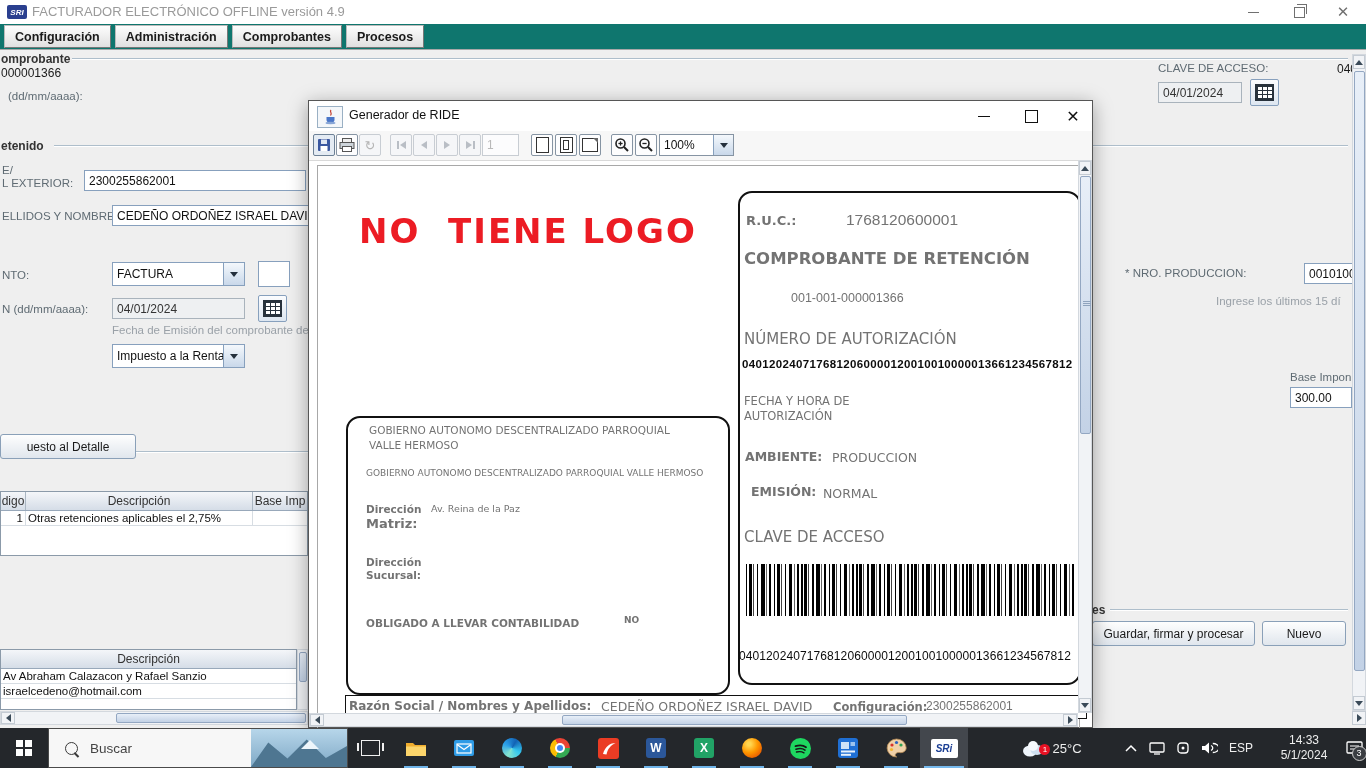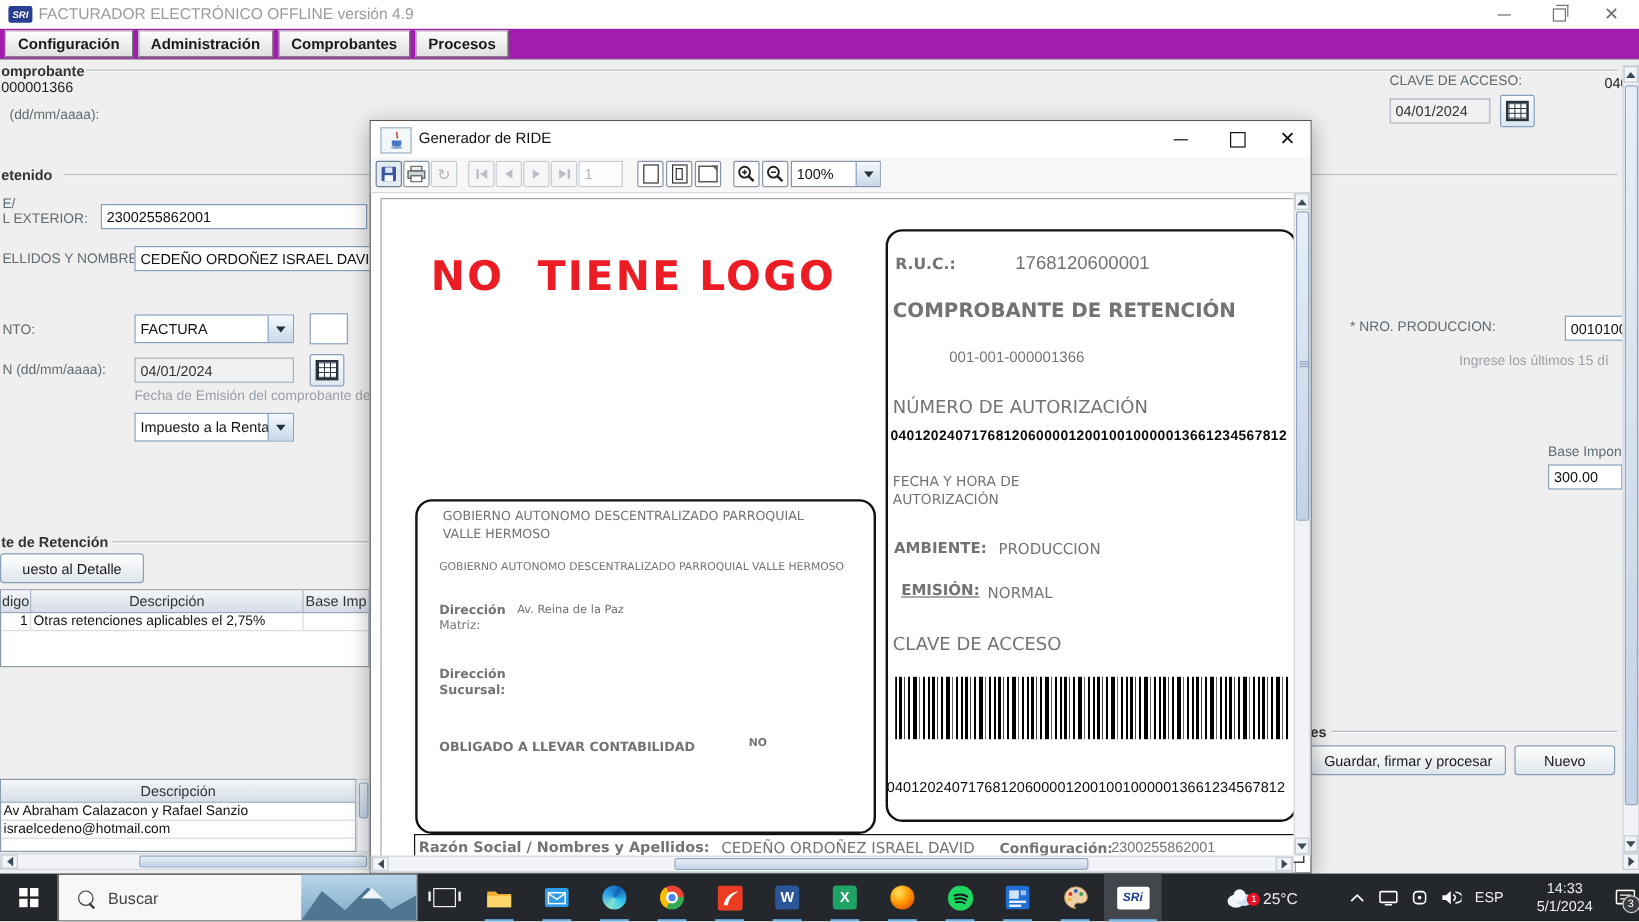--- a/index.html
+++ b/index.html
@@ -9,21 +9,21 @@
   
   .titlebar{position:absolute;left:0;top:0;width:1366px;height:24px;background:#fff;}
   .applogo{position:absolute;left:7px;top:5px;width:20px;height:14px;background:#2a3f8f;border-radius:2px;
     color:#fff;font-size:8px;font-weight:bold;font-style:italic;display:flex;align-items:center;justify-content:center;}
   .apptitle{position:absolute;left:32px;top:4px;font-size:13px;color:#9a9a9a;}
   .wc{position:absolute;top:0;width:46px;height:24px;display:flex;align-items:center;justify-content:center;color:#707070;}
   .wc-min i{display:block;width:11px;height:0;border-top:1.5px solid #707070;}
   .wc-res i{display:block;width:9px;height:9px;border:1.2px solid #707070;position:relative;}
   .wc-res i:before{content:"";position:absolute;left:2px;top:-4px;width:9px;height:9px;border:1.2px solid #707070;border-left:none;border-bottom:none;}
   .wc-close{font-size:15px;}
-  .menubar{position:absolute;left:0;top:24px;width:1366px;height:26px;background:#a21caf;border-bottom:1px solid #a8a8a8;display:flex;align-items:center;padding-left:4px;box-sizing:border-box;gap:4px;}
+  .menubar{position:absolute;left:0;top:24px;width:1366px;height:26px;background:#0f766e;border-bottom:1px solid #a8a8a8;display:flex;align-items:center;padding-left:4px;box-sizing:border-box;gap:4px;}
   .menu-btn{height:21px;padding:0 10px;font-size:12.5px;font-weight:bold;color:#1a1a1a;display:flex;align-items:center;
     background:linear-gradient(#fdfdfd,#e0e0e0);border:1px solid;border-color:#bbb #777 #777 #bbb;}
   .lbl{position:absolute;font-size:11.5px;color:#5f6b73;white-space:nowrap;}
   .val{position:absolute;font-size:12px;color:#1a1a1a;white-space:nowrap;}
   .grp-lbl{position:absolute;font-size:12px;font-weight:bold;color:#333;white-space:nowrap;}
   .grp-line{position:absolute;height:0;border-top:1px solid #aebecb;box-shadow:0 1px 0 #fff;}
   .field{position:absolute;background:#fff;border:1px solid #87a0bd;font-size:12px;color:#111;
     display:flex;align-items:center;padding:0 4px;box-sizing:border-box;white-space:nowrap;overflow:hidden;}
   .field.dis{background:#eef0f2;border-color:#a9b3bc;color:#333;}
   .combo{position:absolute;background:#fff;border:1px solid #87a0bd;box-sizing:border-box;}
@@ -157,21 +157,21 @@
   <div class="combo" style="left:112px;top:344px;width:133px;height:24px;">
     <span class="cv">Impuesto a la Renta</span>
     <span class="cb">
         <span class="tri-d"></span>
       </span>
   </div>
 
 
   <div class="grp-lbl" style="left:1px;top:445px;">te de Retención</div>
   <div class="grp-line" style="left:94px;top:451px;width:214px;"></div>
-  <div class="swbtn" style="left:0;top:461px;width:120px;height:25px;">uesto al Detalle</div>
+  <div class="swbtn" style="left:0;top:434px;width:136px;height:25px;">uesto al Detalle</div>
 
   <div class="tbl" style="left:0;top:491px;width:308px;height:65px;">
     <div class="th">
       <div style="width:25px;">digo</div>
       <div style="width:227px;">Descripción</div>
       <div style="width:54px;border-right:none;">Base Imp</div>
     </div>
     <div class="tr">
       <div style="width:25px;text-align:right;">1</div>
       <div style="width:227px;">Otras retenciones aplicables el 2,75%</div>
@@ -319,31 +319,31 @@
     <div class="abs docu" style="left:437px;top:112px;font-weight:bold;font-size:13px;">R.U.C.:</div>
     <div class="abs docu num" style="left:537px;top:110px;font-size:15.5px;">1768120600001</div>
     <div class="abs docu" style="left:435px;top:148px;font-weight:bold;font-size:16.5px;white-space:nowrap;">COMPROBANTE DE RETENCIÓN</div>
     <div class="abs docu num" style="left:482px;top:190px;font-size:12.5px;">001-001-000001366</div>
     <div class="abs docu" style="left:435px;top:229px;font-size:15px;">NÚMERO DE AUTORIZACIÓN</div>
     <div class="abs num" style="left:433px;top:257px;font-size:11.5px;font-weight:bold;letter-spacing:0.35px;white-space:nowrap;color:#0c0c0c;">0401202407176812060000120010010000013661234567812</div>
     <div class="abs docu" style="left:435px;top:293px;font-size:11.5px;">FECHA Y HORA DE</div>
     <div class="abs docu" style="left:435px;top:308px;font-size:11.5px;">AUTORIZACIÓN</div>
     <div class="abs docu" style="left:436px;top:348px;font-weight:bold;font-size:12.5px;">AMBIENTE:</div>
     <div class="abs docu" style="left:523px;top:349px;font-size:12.5px;">PRODUCCION</div>
-    <div class="abs docu" style="left:442px;top:383px;font-weight:bold;font-size:12.5px;text-decoration:underline;">EMISIÓN:</div>
+    <div class="abs docu" style="left:442px;top:383px;font-weight:bold;font-size:12.5px;">EMISIÓN:</div>
     <div class="abs docu" style="left:514px;top:385px;font-size:12.5px;">NORMAL</div>
     <div class="abs docu" style="left:435px;top:427px;font-size:15px;">CLAVE DE ACCESO</div>
     <div class="barcode"></div>
     <div class="abs num" style="left:430px;top:548px;font-size:12px;letter-spacing:0.1px;white-space:nowrap;color:#0c0c0c;">0401202407176812060000120010010000013661234567812</div>
 
     <div class="lbox"></div>
     <div class="abs docu" style="left:60px;top:322px;width:335px;font-size:10.5px;line-height:15px;">GOBIERNO AUTONOMO DESCENTRALIZADO PARROQUIAL VALLE HERMOSO</div>
     <div class="abs docu" style="left:57px;top:367px;font-size:9px;white-space:nowrap;">GOBIERNO AUTONOMO DESCENTRALIZADO PARROQUIAL VALLE HERMOSO</div>
     <div class="abs docu" style="left:57px;top:402px;font-weight:bold;font-size:10.5px;">Dirección</div>
-    <div class="abs docu" style="left:57px;top:415px;font-weight:normal;font-size:10px;">Matriz:</div>
+    <div class="abs docu" style="left:57px;top:415px;font-weight:bold;font-size:13px;">Matriz:</div>
     <div class="abs docu" style="left:122px;top:402px;font-size:9.5px;">Av. Reina de la Paz</div>
     <div class="abs docu" style="left:57px;top:455px;font-weight:bold;font-size:10.5px;">Dirección</div>
     <div class="abs docu" style="left:57px;top:468px;font-weight:bold;font-size:10.5px;">Sucursal:</div>
     <div class="abs docu" style="left:57px;top:516px;font-weight:bold;font-size:10.5px;">OBLIGADO A LLEVAR CONTABILIDAD</div>
     <div class="abs docu" style="left:315px;top:514px;font-weight:bold;font-size:9px;">NO</div>
 
     <div class="botrow"></div>
     <div class="abs docu" style="left:40px;top:598px;font-weight:bold;font-size:12px;">Razón Social / Nombres y Apellidos:</div>
     <div class="abs docu" style="left:292px;top:598px;font-size:12.5px;">CEDEÑO ORDOÑEZ ISRAEL DAVID</div>
     <div class="abs docu" style="left:524px;top:599px;font-weight:bold;font-size:11.5px;">Configuración:</div>

